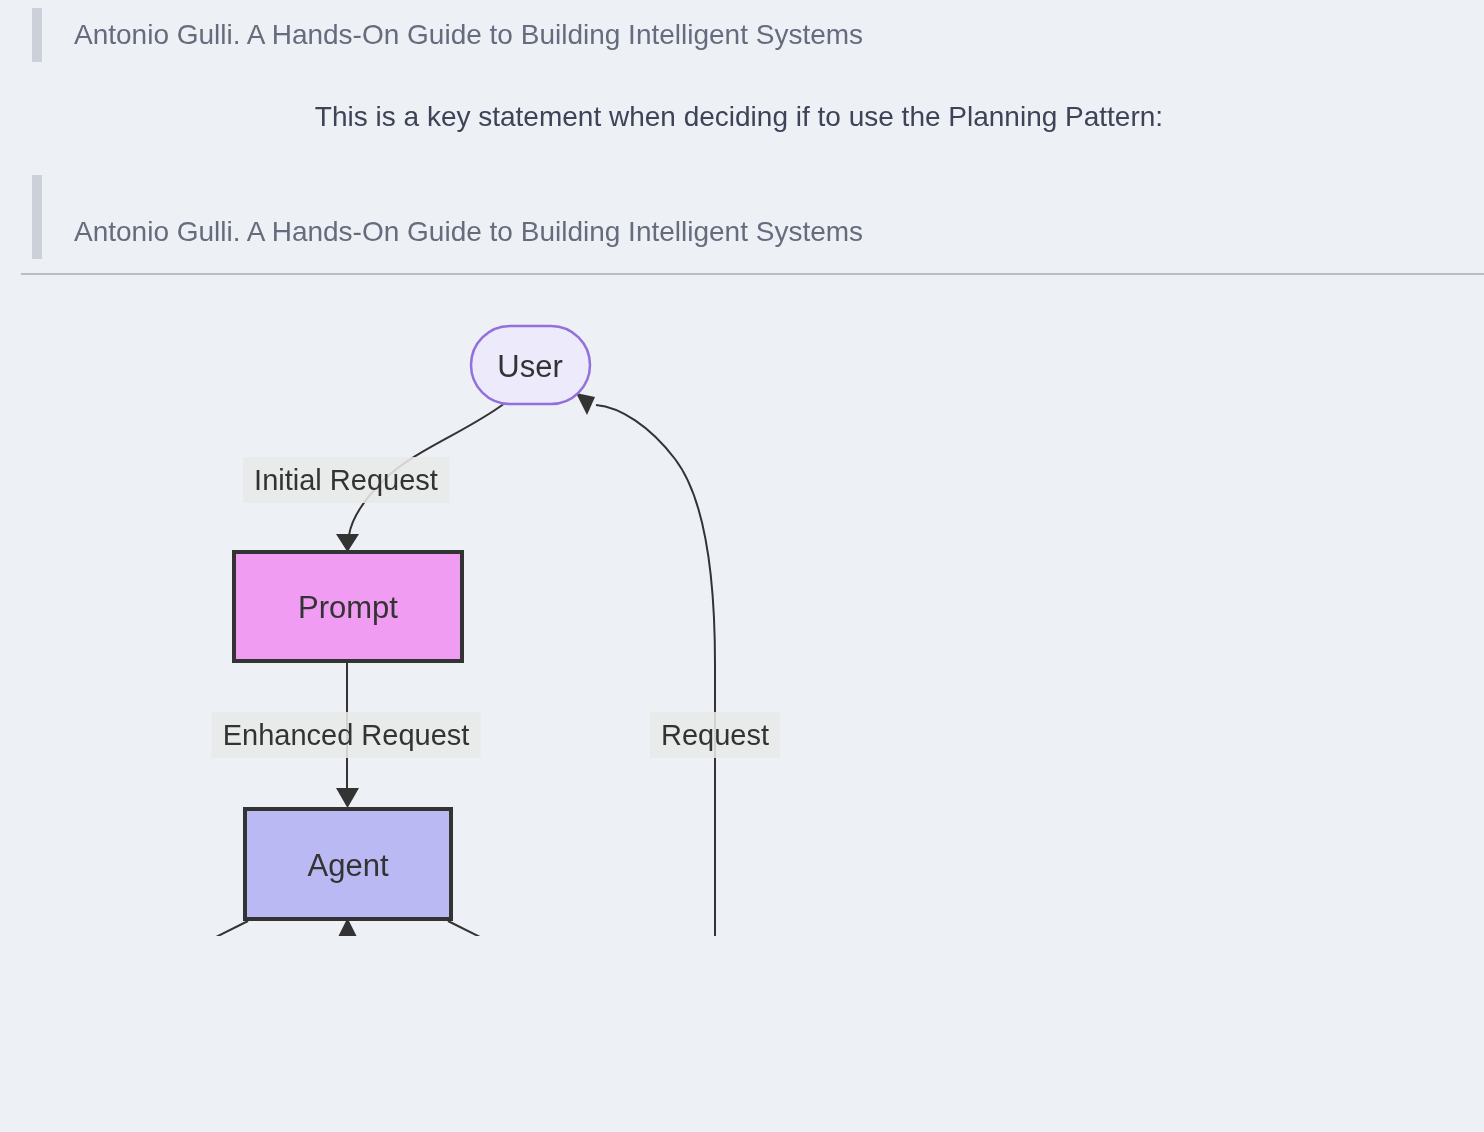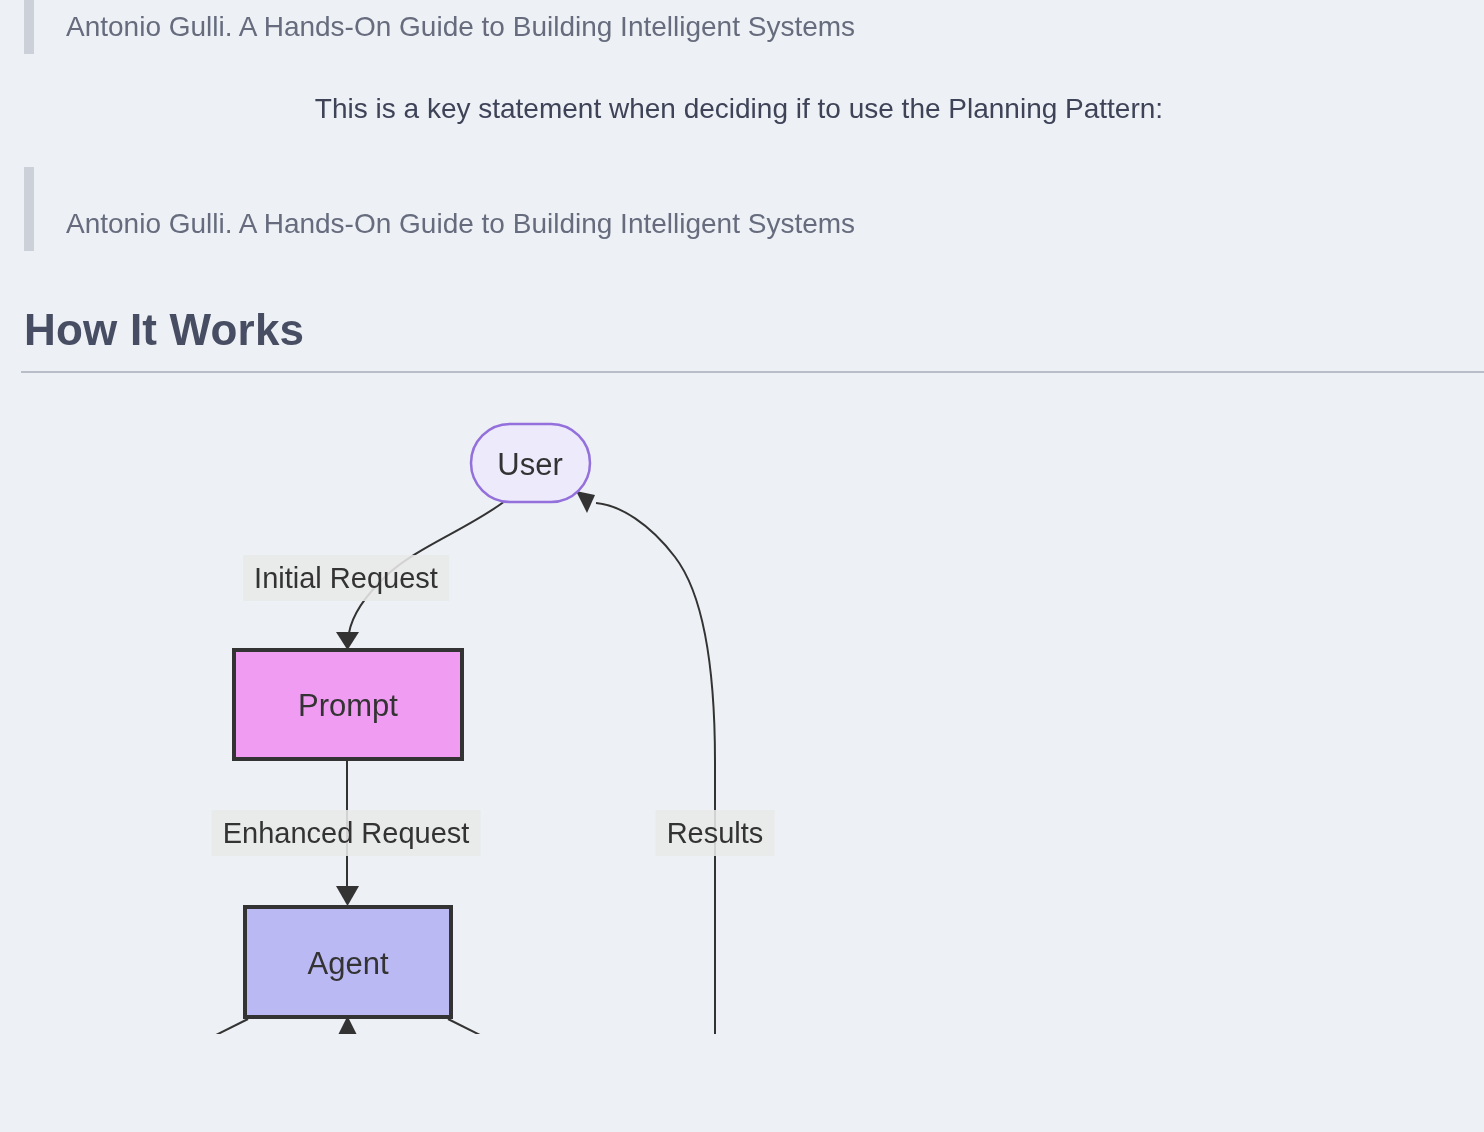--- a/index.html
+++ b/index.html
@@ -6,21 +6,21 @@
   body {
     width: 1484px; height: 1132px;
     overflow: hidden;
     background: #edf0f4;
     font-family: "Liberation Sans", sans-serif;
     color: #3e4358;
   }
   .content { padding: 0 30px 0 24px; }
 
   blockquote.bq {
-    margin: 0;
+    margin: 8px;
     border-left: 10px solid #cbd0d9;
     padding: 2px 0 2px 32px;
     font-size: 28px;
     line-height: 50px;
     color: #666c7e;
   }
   blockquote.bq p { margin: 0; max-width: 1380px; }
   blockquote.bq p.attr { margin-top: 30px; }
 
   p.body-text {
@@ -79,21 +79,20 @@
   <blockquote class="bq">
     <p>Antonio Gulli. A Hands-On Guide to Building Intelligent Systems</p>
   </blockquote>
 
   <p class="body-text">This is a key statement when deciding if to use the Planning Pattern:</p>
 
   <blockquote class="bq second">
     <p class="attr">Antonio Gulli. A Hands-On Guide to Building Intelligent Systems</p>
   </blockquote>
 
-  <h2 class="section-heading">How It Works</h2>
 
   <hr class="divider">
 
   <div class="diagram">
     <svg width="1484" height="661" viewBox="0 471 1484 661">
 
       <g stroke="#333333" stroke-width="2" fill="none">
         <path d="M505,599 C468,627 415,646 386,674 C365,694 352,714 349,731"></path>
         <path d="M347,858 L347,984"></path>
         <path d="M715,1140 L715,860 C715,755 701,689 675,655 C650,622 620,603 596,601"></path>
@@ -113,16 +112,16 @@
 
       <rect x="234" y="748" width="228" height="109" fill="#F09CF2" stroke="#333333" stroke-width="4"></rect>
       <text class="node-text" x="348" y="803" text-anchor="middle" dominant-baseline="central">Prompt</text>
 
       <rect x="245" y="1005" width="206" height="110" fill="#BBB9F3" stroke="#333333" stroke-width="4"></rect>
       <text class="node-text" x="348" y="1061" text-anchor="middle" dominant-baseline="central">Agent</text>
     </svg>
 
     <div class="edge-label" style="left:346px; top:205px;">Initial Request</div>
     <div class="edge-label" style="left:346px; top:460px;">Enhanced Request</div>
-    <div class="edge-label" style="left:715px; top:460px;">Results</div>
+    <div class="edge-label" style="left:715px; top:460px;">Request</div>
   </div>
 
 </div>
 
 </body></html>

